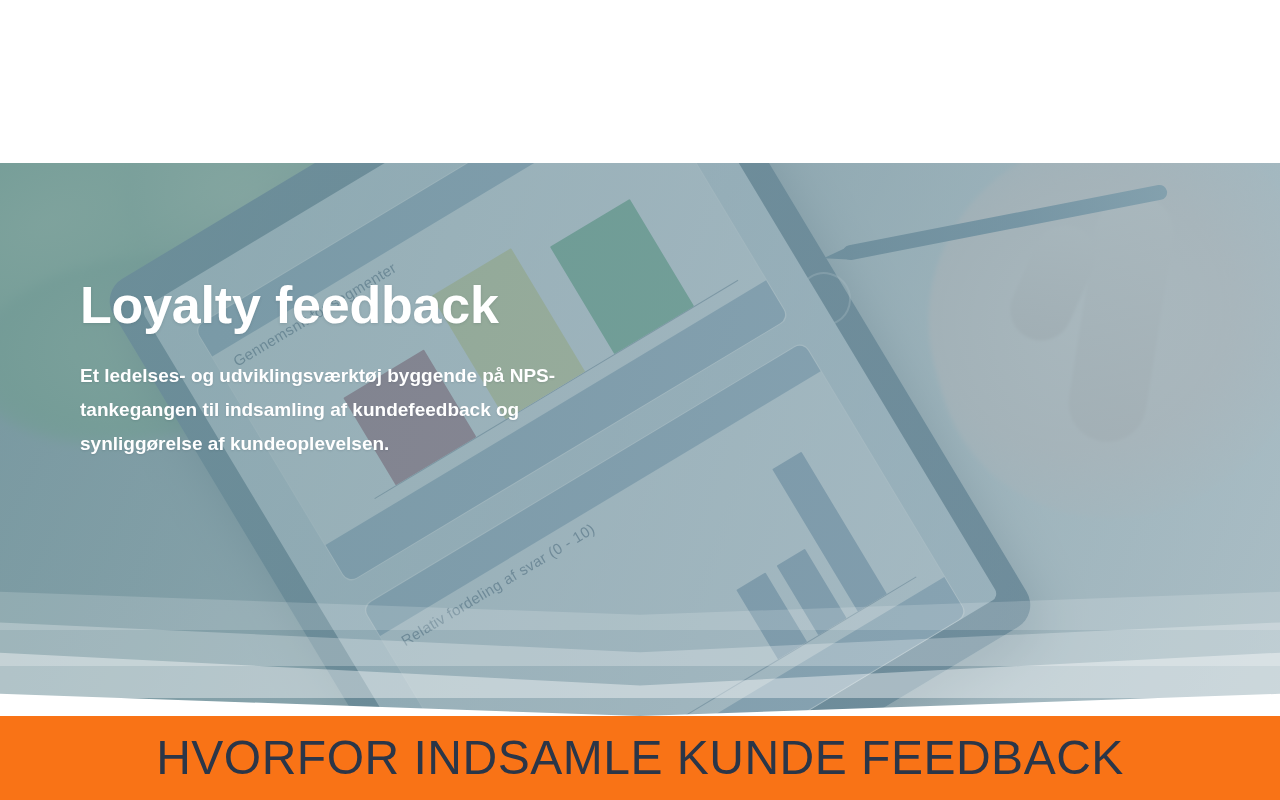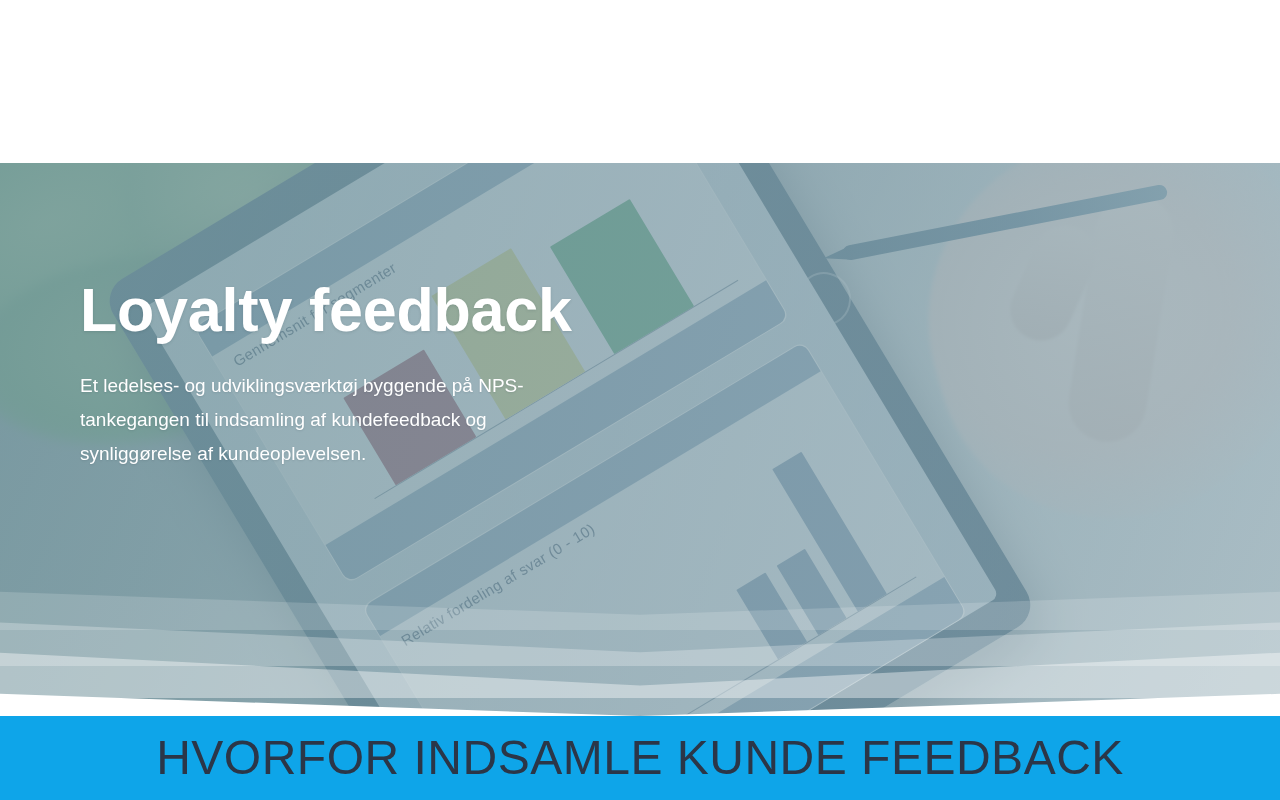--- a/index.html
+++ b/index.html
@@ -130,39 +130,39 @@
   .bd2{ bottom:50px; height:46px; background:rgba(255,255,255,.26);
         clip-path:polygon(0 0,50% 70%,100% 0,100% 100%,50% 100%,0 100%); }
   .bd3{ bottom:18px; height:48px; background:rgba(255,255,255,.40);
         clip-path:polygon(0 0,50% 74%,100% 0,100% 100%,50% 100%,0 100%); }
   .bd4{ bottom:0; height:30px; background:#ffffff;
         clip-path:polygon(0 6px,50% 100%,100% 6px,100% 100%,0 100%); }
 
   
   .hero-copy{ position:absolute; left:80px; top:115px; width:640px; z-index:6; }
   .hero-title{
-    font-size:61px; font-weight:bold; color:#ffffff; line-height:1.06;
+    font-size:52px; font-weight:bold; color:#ffffff; line-height:1.06;
     letter-spacing:-.2px; text-shadow:0 1px 3px rgba(50,70,80,.18);
   }
   .hero-sub{
     margin-top:26px; width:500px;
-    font-size:19px; line-height:34px; color:#ffffff; font-weight:normal;
+    font-size:19px; line-height:34px; color:#ffffff; font-weight:bold;
     text-shadow:0 1px 2px rgba(50,70,80,.16);
   }
   .cta{
     display:inline-block; margin-top:33px;
     background:#356e8e; color:#ffffff; border:none;
     padding:13px 26px; font-size:15px; line-height:1;
     font-family:"Liberation Sans", sans-serif; cursor:pointer;
   }
 
   
   .section{
     position:absolute; left:0; top:716px; width:1280px; height:84px;
-    background:#0ea5e9;
+    background:#f97316;
   }
   .section-title{
     position:absolute; left:0; right:0; top:14px; text-align:center;
     font-size:48px; font-weight:normal; color:#2b3648;
     letter-spacing:.5px; white-space:nowrap;
   }
 </style>
 </head>
 <body>
 

